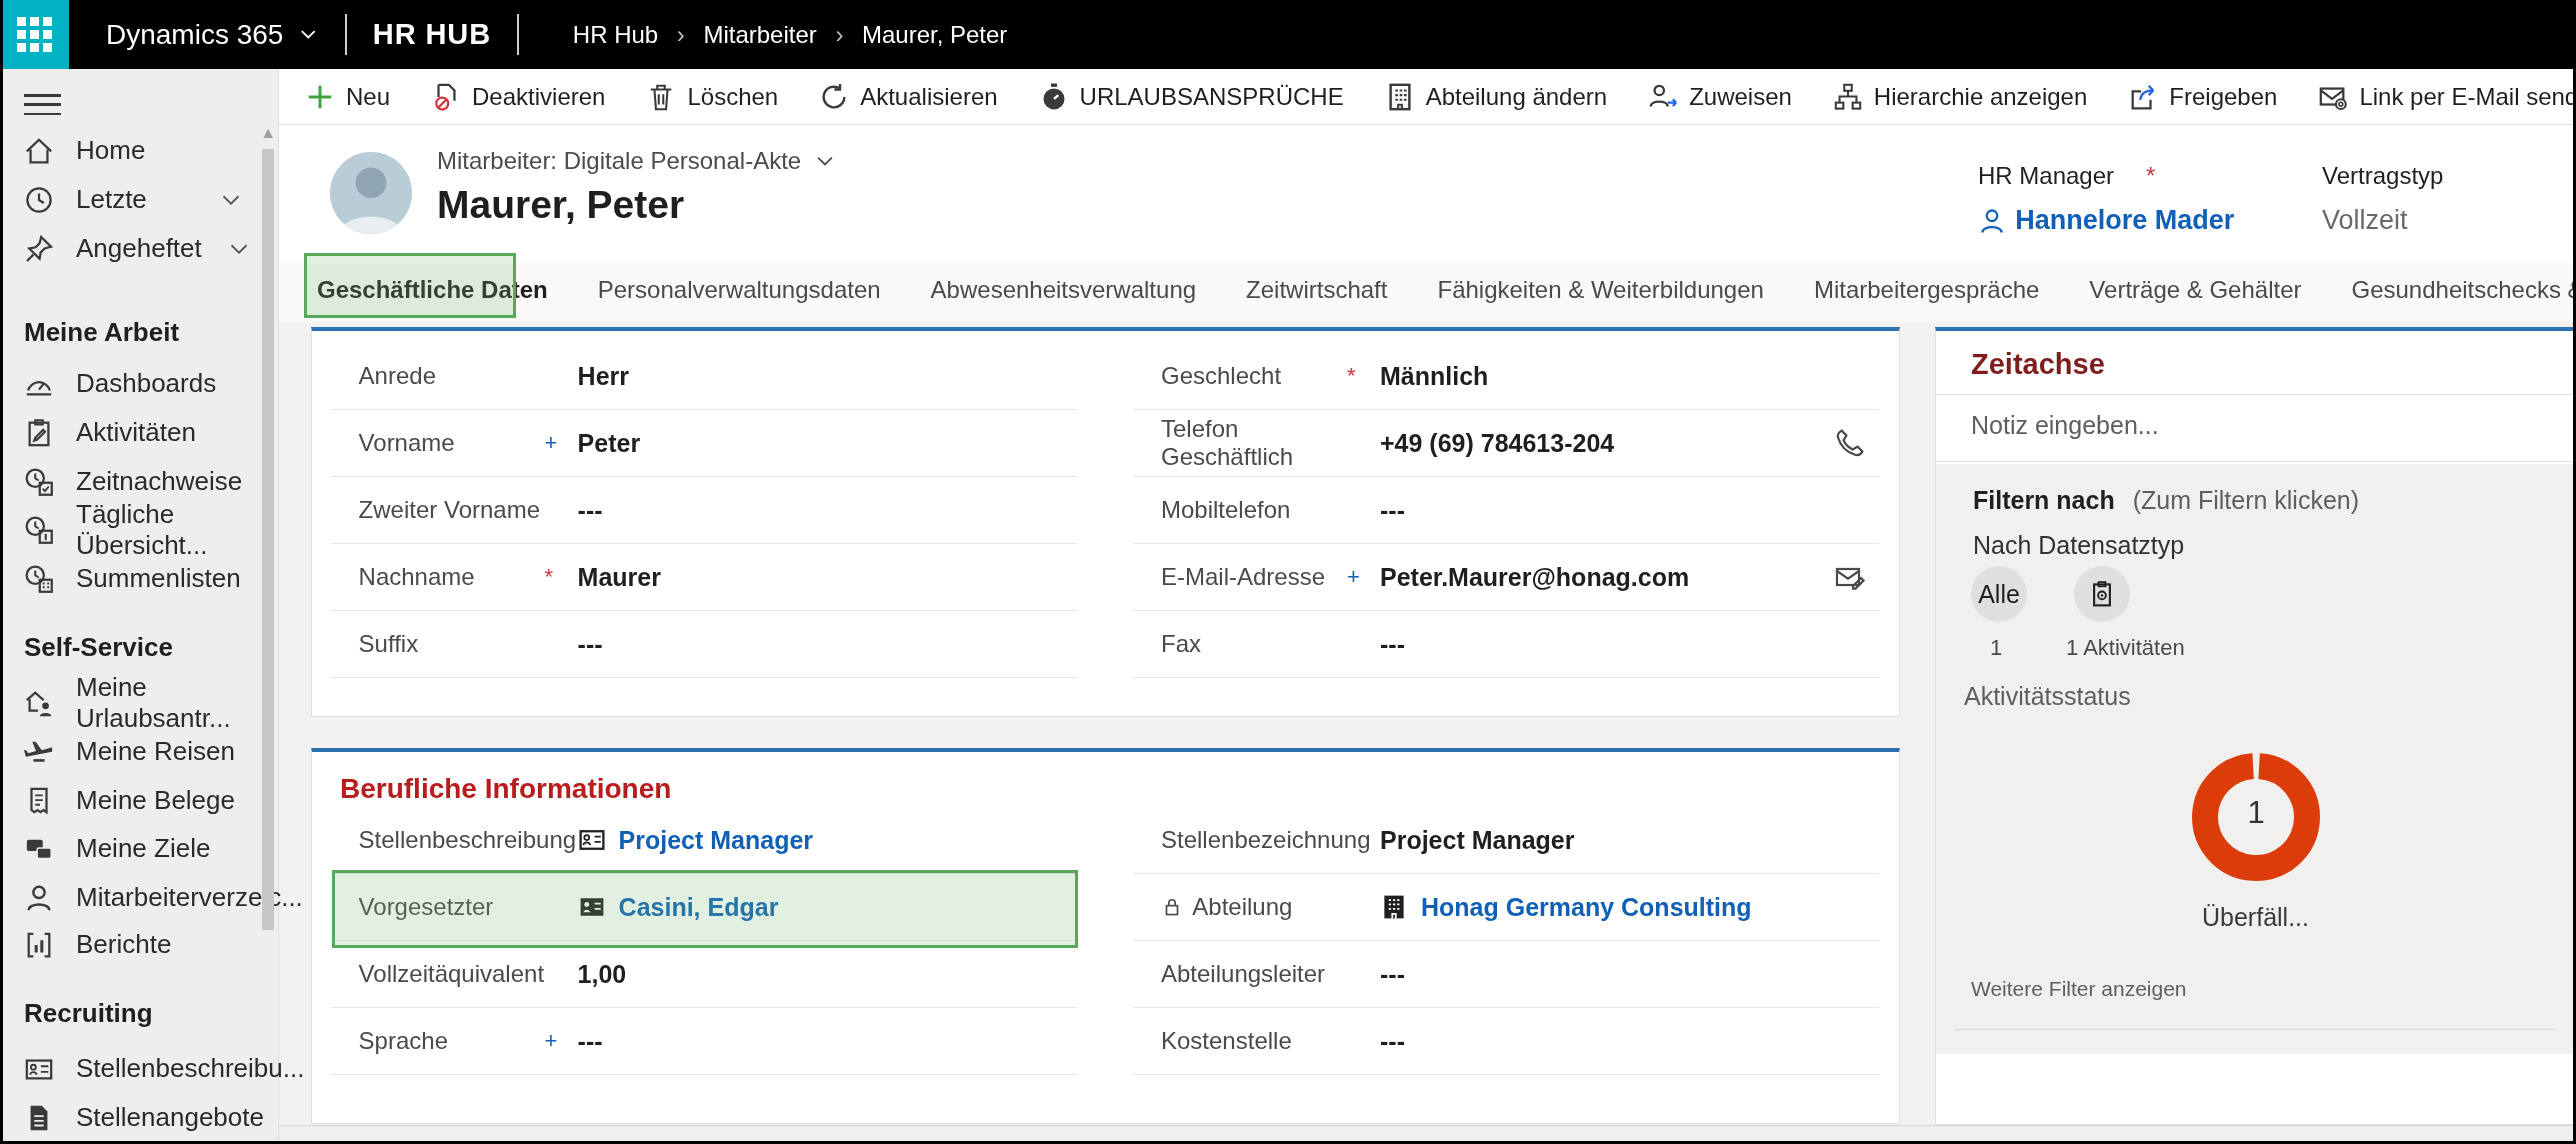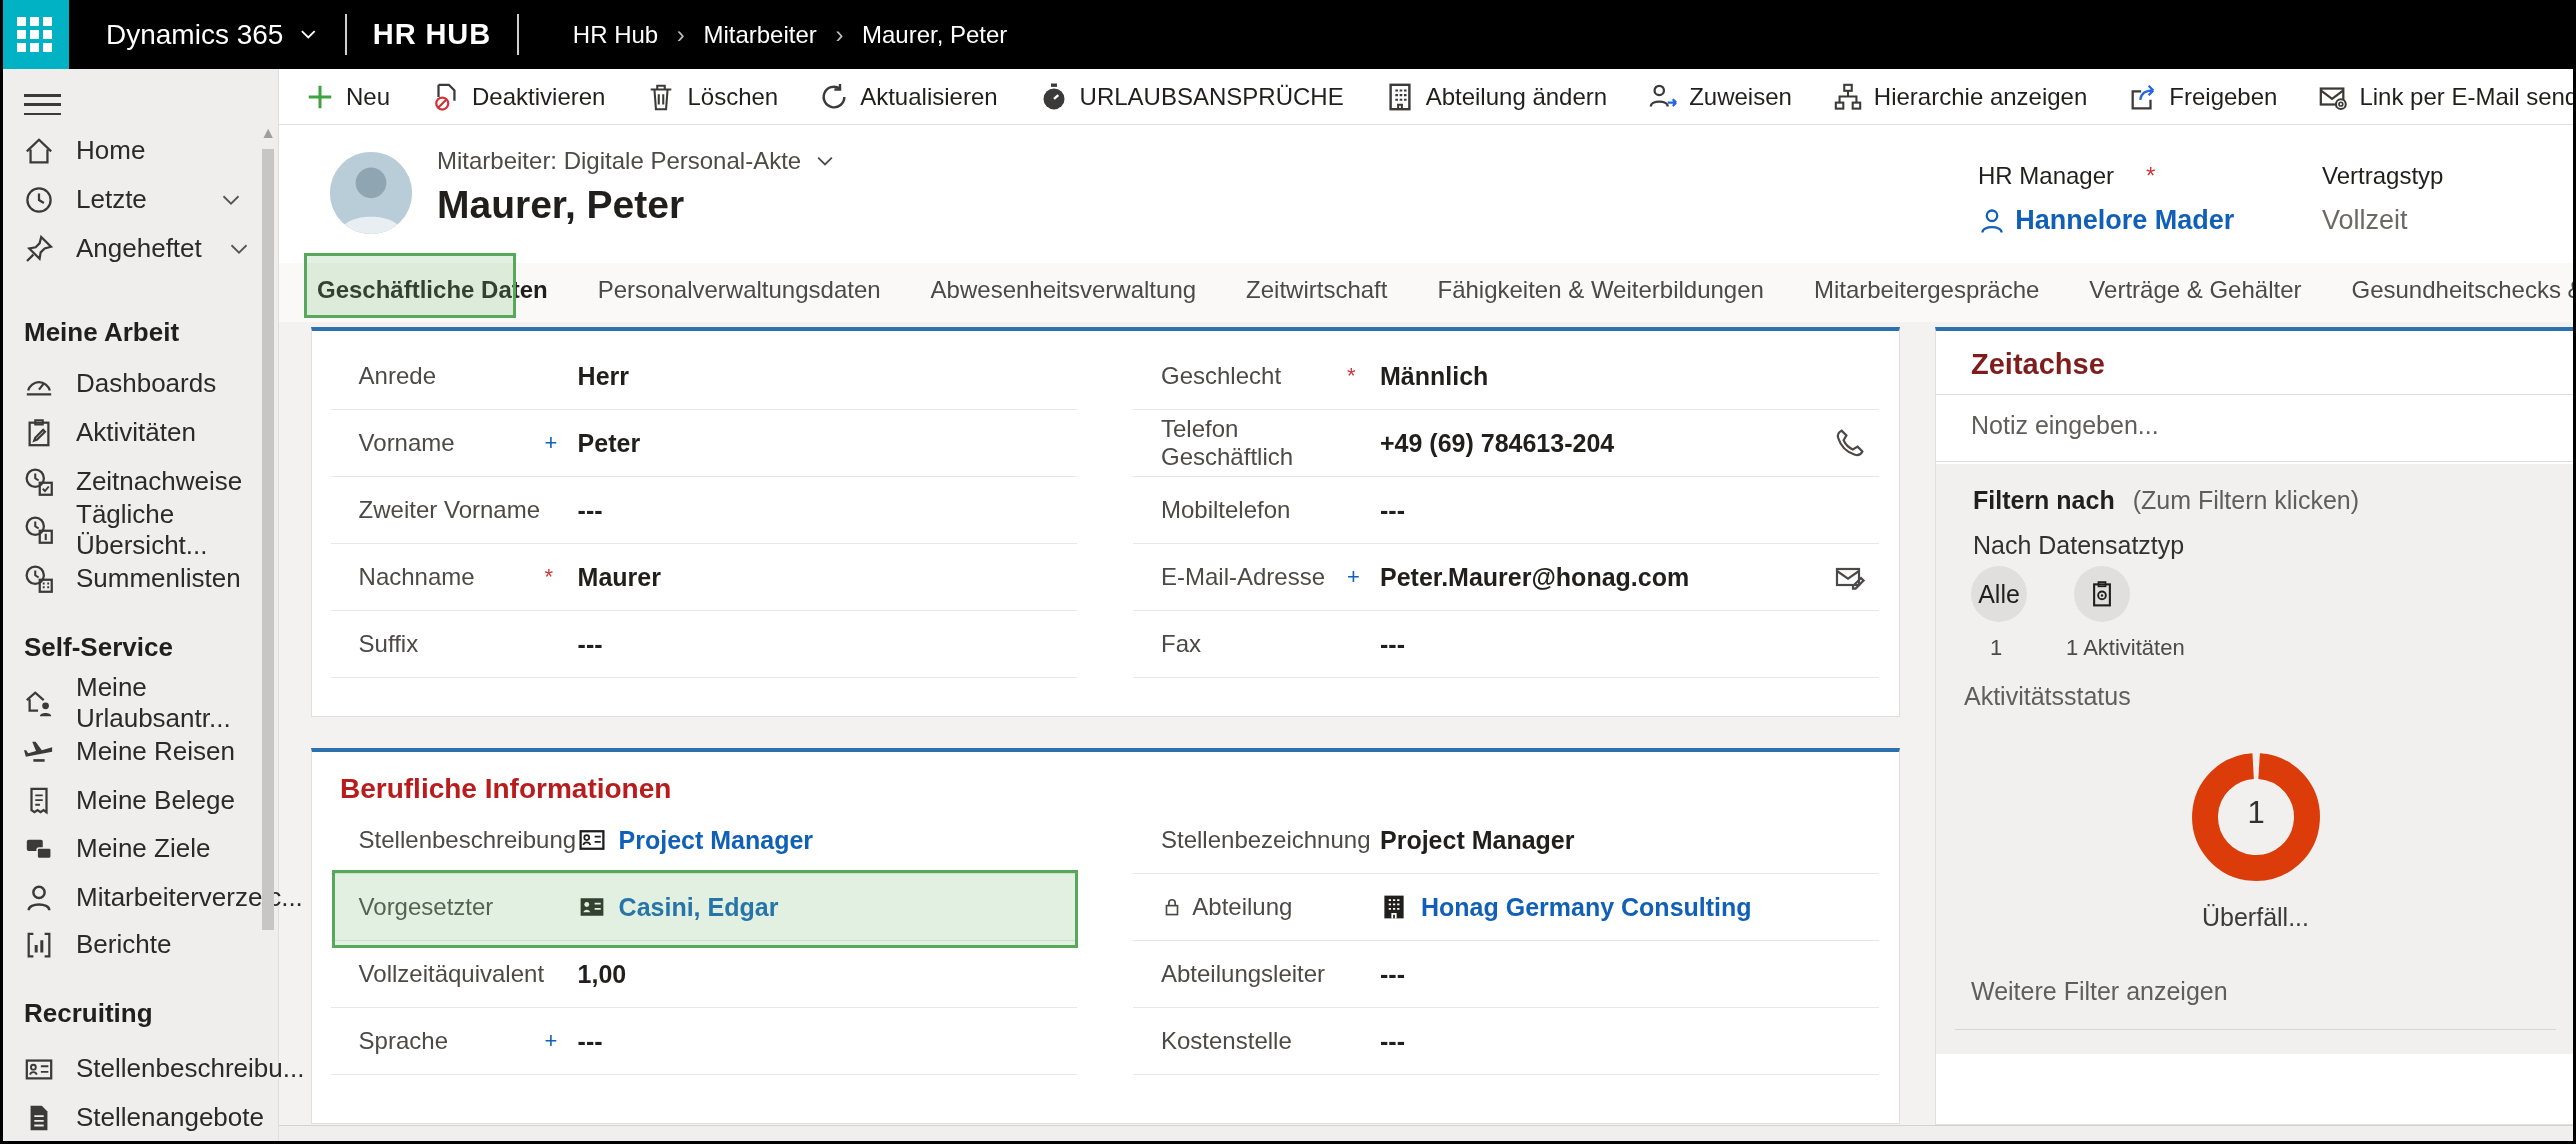--- a/index.html
+++ b/index.html
@@ -97,21 +97,21 @@
   #chipAct { left:138px; }
   #chipAct .icon { width:28px; height:28px; color:#201f1e; }
   .chipcount { position:absolute; top:171px; font-size:22px; color:#4c4a48; }
   #cntAll { left:54px; }
   #cntAct { left:130px; }
   .tstatus { position:absolute; left:28px; top:218px; font-size:25px; color:#605e5c; }
   .donut { position:absolute; left:244px; top:277px; width:152px; height:152px; }
   .donut svg { width:152px; height:152px; }
   .donut .dval { position:absolute; left:0; top:54px; width:152px; text-align:center; font-size:31px; color:#323130; }
   .dlabel { position:absolute; left:0; right:0; top:439px; text-align:center; font-size:25px; color:#3b3a39; }
-  .tmore { position:absolute; left:35px; top:513px; font-size:25px; color:#605e5c; cursor:pointer; }
+  .tmore { position:absolute; left:35px; top:513px; font-size:21px; color:#605e5c; cursor:pointer; }
   .tdiv3 { position:absolute; left:18.6px; right:18.6px; top:565px; border-top:1.9px solid #d8d6d4; }
 
   .footer-band { position:absolute; left:279px; right:0; top:1125px; height:19.5px; background:#f0efee; border-top:1.9px solid #d4d2d0; }
 
   
   .annot { position:absolute; border:3.7px solid #58a85c; background:rgba(120,185,120,0.22); z-index:20; pointer-events:none; }
   #annotTab { left:304px; top:253px; width:212px; height:65px; }
   #annotRow { left:332px; top:870px; width:746px; height:78px; }
 
   .icon svg { width:100%; height:100%; display:block; }

